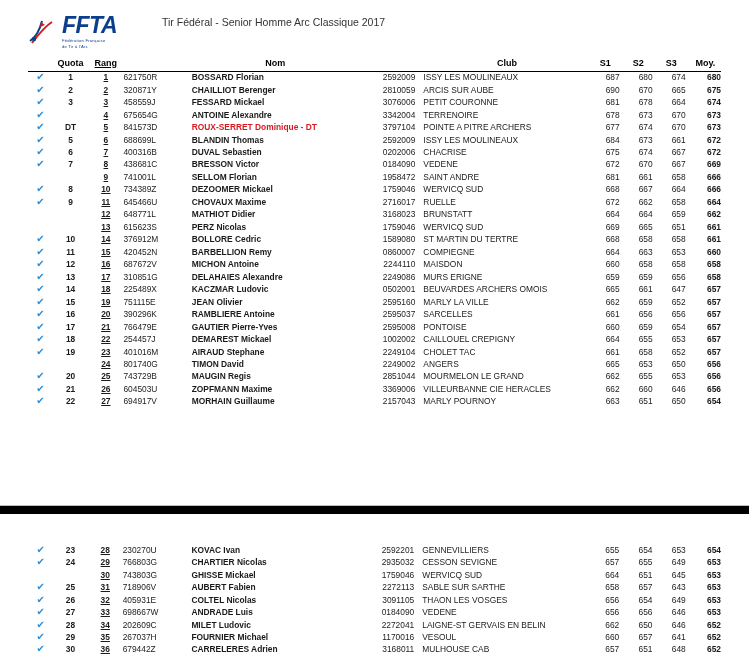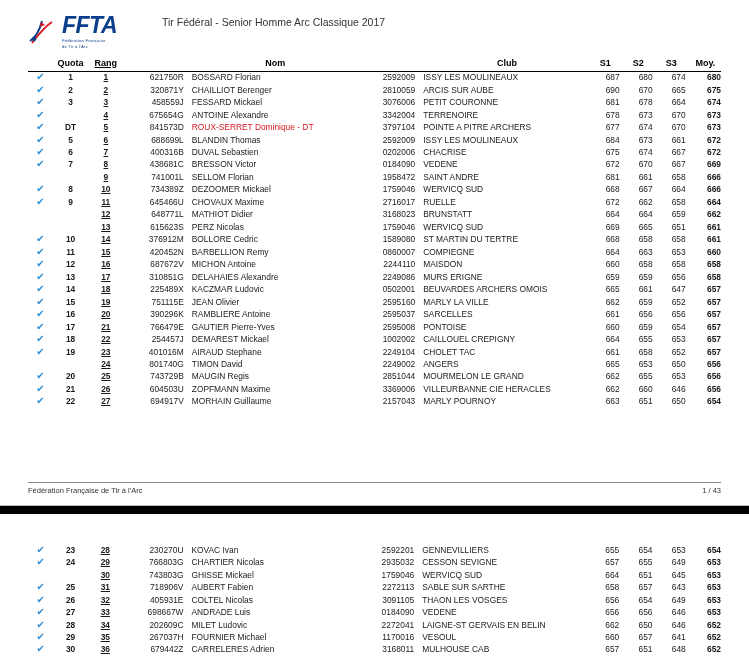--- a/index.html
+++ b/index.html
@@ -111,22 +111,22 @@
     color: #000000;
   }
   table.results td {
     padding: 0.7px 0;
     white-space: nowrap;
     line-height: 1.32;
   }
   .c-check { width: 26px; text-align: center; }
   .c-quota { width: 36px; text-align: center; font-weight: bold; }
   .c-rang  { width: 36px; text-align: center; font-weight: bold; text-decoration: underline; }
-  .c-lic   { width: 62px; text-align: right; padding-right: 8px !important; color: #222; }
-  .c-name  { width: 170px; text-align: left; font-weight: normal; }
+  .c-lic   { width: 62px; padding-right: 8px !important; color: #222; }
+  .c-name  { width: 170px; text-align: left; font-weight: bold; }
   .c-clic  { width: 58px; text-align: right; padding-right: 8px !important; color: #222; }
   .c-club  { width: 170px; text-align: left; }
   .c-s     { width: 30px; text-align: right; padding-right: 4px !important; }
   .c-moy   { width: 32px; text-align: right; font-weight: bold; }
   .red { color: #d71920; }
   .tick {
     color: #2f8ed6;
     font-size: 10px;
     line-height: 1;
   }
@@ -540,24 +540,20 @@
           <td class="c-clic">2157043</td>
           <td class="c-club">MARLY POURNOY</td>
           <td class="c-s">663</td>
           <td class="c-s">651</td>
           <td class="c-s">650</td>
           <td class="c-moy">654</td>
         </tr>
       </tbody>
   </table>
 
-  <div class="footer">
-    <span>Fédération Française de Tir à l'Arc</span>
-    <span>1 / 43</span>
-  </div>
 </div>
 
 <div class="gap"></div>
 
 <div class="page page-2">
   <table class="results">
     <tbody>
         <tr>
           <td class="c-check"><span class="tick">✔</span></td>
           <td class="c-quota">23</td>

